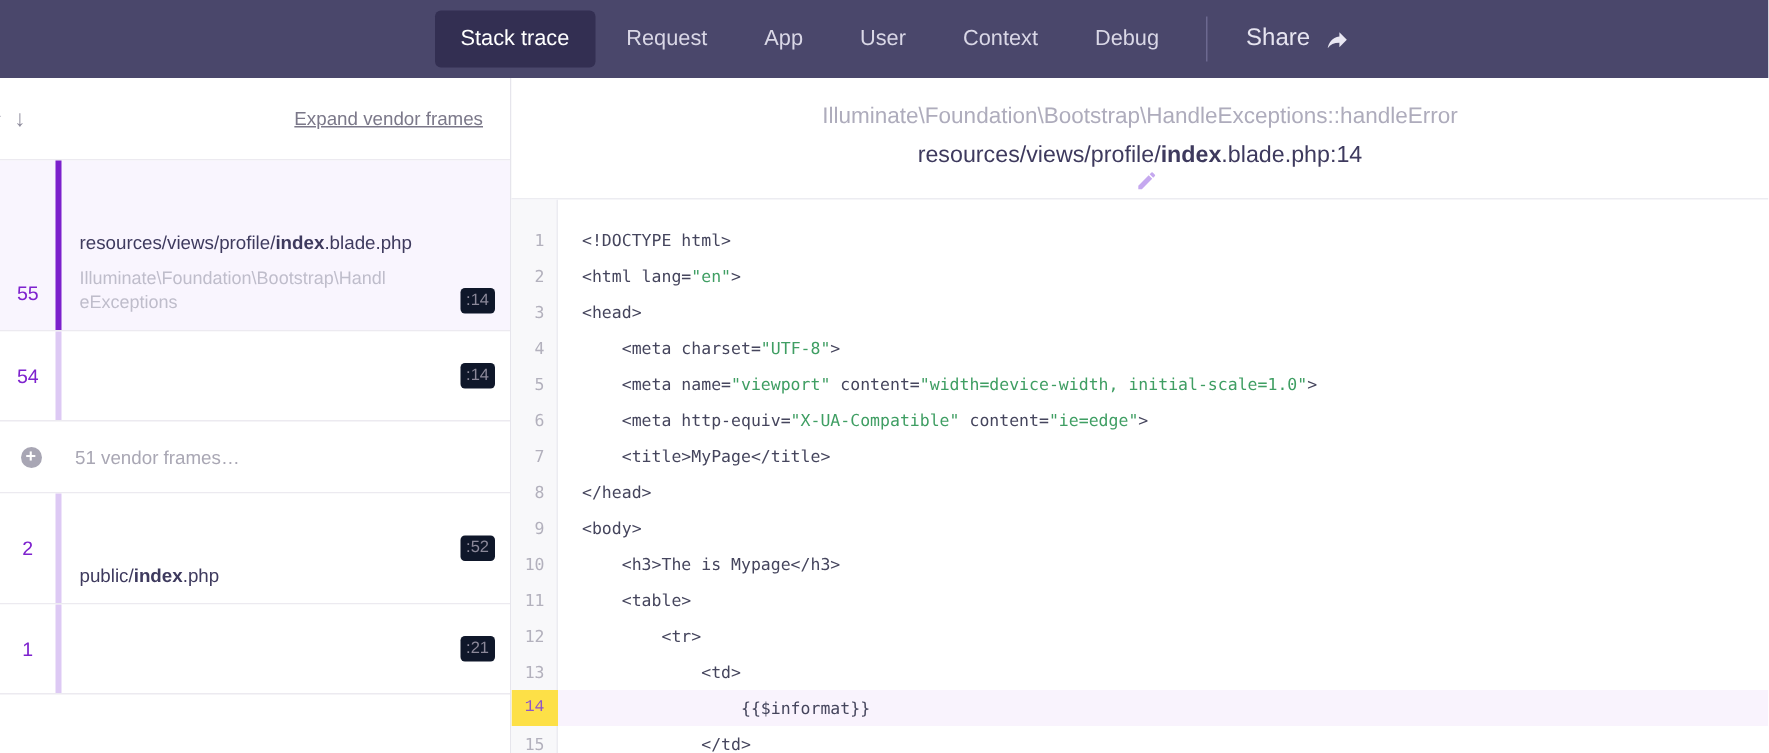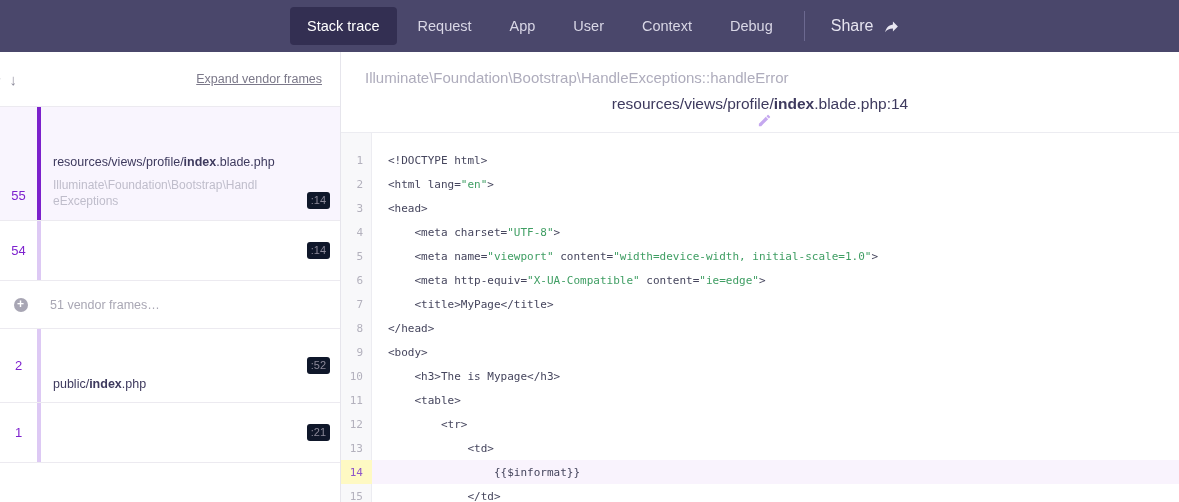--- a/index.html
+++ b/index.html
@@ -52,38 +52,38 @@
            border-radius:3px; line-height:1.2; flex:none; }
   .vendor-row { display:flex; align-items:center; height:48px; border-bottom:1px solid #eceaf0;
                 cursor:pointer; }
   .v-icon-col { width:41px; flex:none; display:flex; justify-content:center; }
   .v-icon { width:14px; height:14px; border-radius:50%; background:#a8a6b4; color:#fff;
             font-size:12px; line-height:13px; text-align:center; font-weight:bold; }
   .v-label { color:#a9a7b4; font-size:12.5px; margin-left:9px; }
 
   
   .editor { flex:1; display:flex; flex-direction:column; background:#fff; min-width:0; }
-  .ed-head { padding:17px 24px 0 24px; height:80px; flex:none; }
+  .ed-head { padding:17px 24px 0 24px; height:80px; flex:none;text-align:center; }
   .ed-method { color:#aeacbc; font-size:15px; margin-bottom:9px; white-space:nowrap; }
   .ed-file { color:#3e3a5e; font-size:15.5px; display:flex; align-items:center;flex-direction:column; }
   .ed-file b { font-weight:bold; }
   .pencil { margin-left:9px; cursor:pointer; display:inline-flex; }
 
   .code { flex:1; border-top:1px solid #ececf1; position:relative; overflow:hidden; }
   .code::before { content:''; position:absolute; left:0; top:0; bottom:0; width:30px;
                   background:#f8f8fa; border-right:1px solid #ececf1; }
   .code-rows { position:relative; padding-top:15px; }
   .crow { display:flex; height:24px; align-items:center; }
   .ln { width:31px; flex:none; text-align:right; padding-right:9px; color:#b3b1bd;
         font-family:"DejaVu Sans Mono", monospace; font-size:11px; height:24px;
         display:flex; align-items:center; justify-content:flex-end; }
   .lc { flex:1; padding-left:16px; font-family:"DejaVu Sans Mono", monospace;
         font-size:11px; color:#45455d; white-space:pre; height:24px;
         display:flex; align-items:center; }
-  .crow.hl .ln { background:#fef9c3; color:#8f55c9; }
+  .crow.hl .ln { background:#fde047; color:#8f55c9;font-family:Liberation Mono, monospace; }
   .crow.hl .lc { background:#f9f3fd; }
   .seg-s { color:#3f9e63; }
 </style>
 </head>
 <body>
 
 <div class="nav">
   <div style="display:flex;align-items:center;">
       <div class="tab active">
     <span>Stack trace</span>

